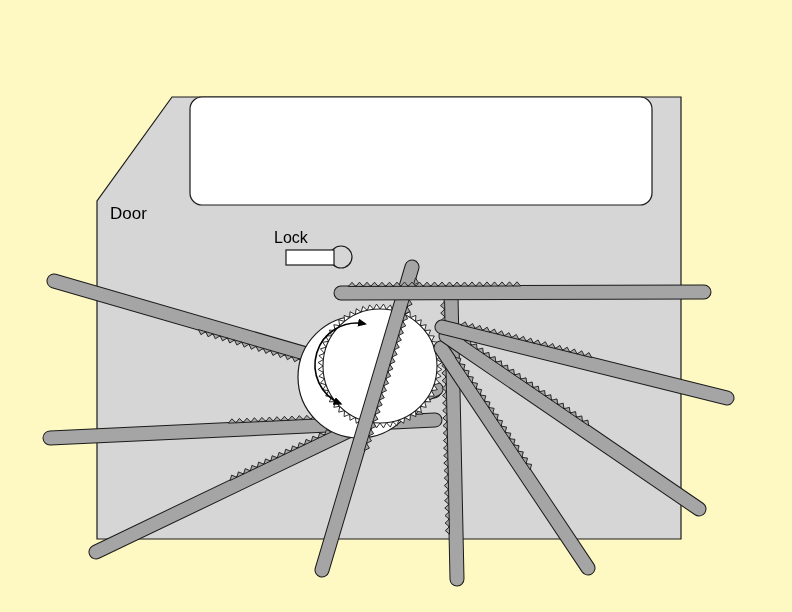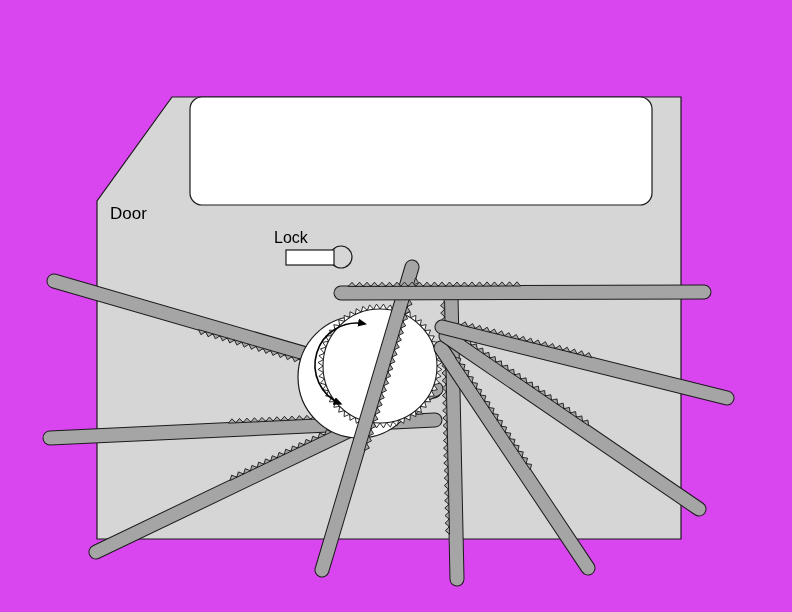--- a/index.html
+++ b/index.html
@@ -4,21 +4,21 @@
 <style>
   html, body {
     margin: 0;
     padding: 0;
     background: #ffffff;
   }
   #stage {
     position: relative;
     width: 792px;
     height: 612px;
-    background: #d946ef;
+    background: #fef9c3;
     overflow: hidden;
   }
   svg text.label {
     font-family: "Liberation Sans", sans-serif;
     fill: #000000;
   }
   #door-label { font-size: 17px; }
   #lock-label { font-size: 16px; }
 </style>
 </head>

